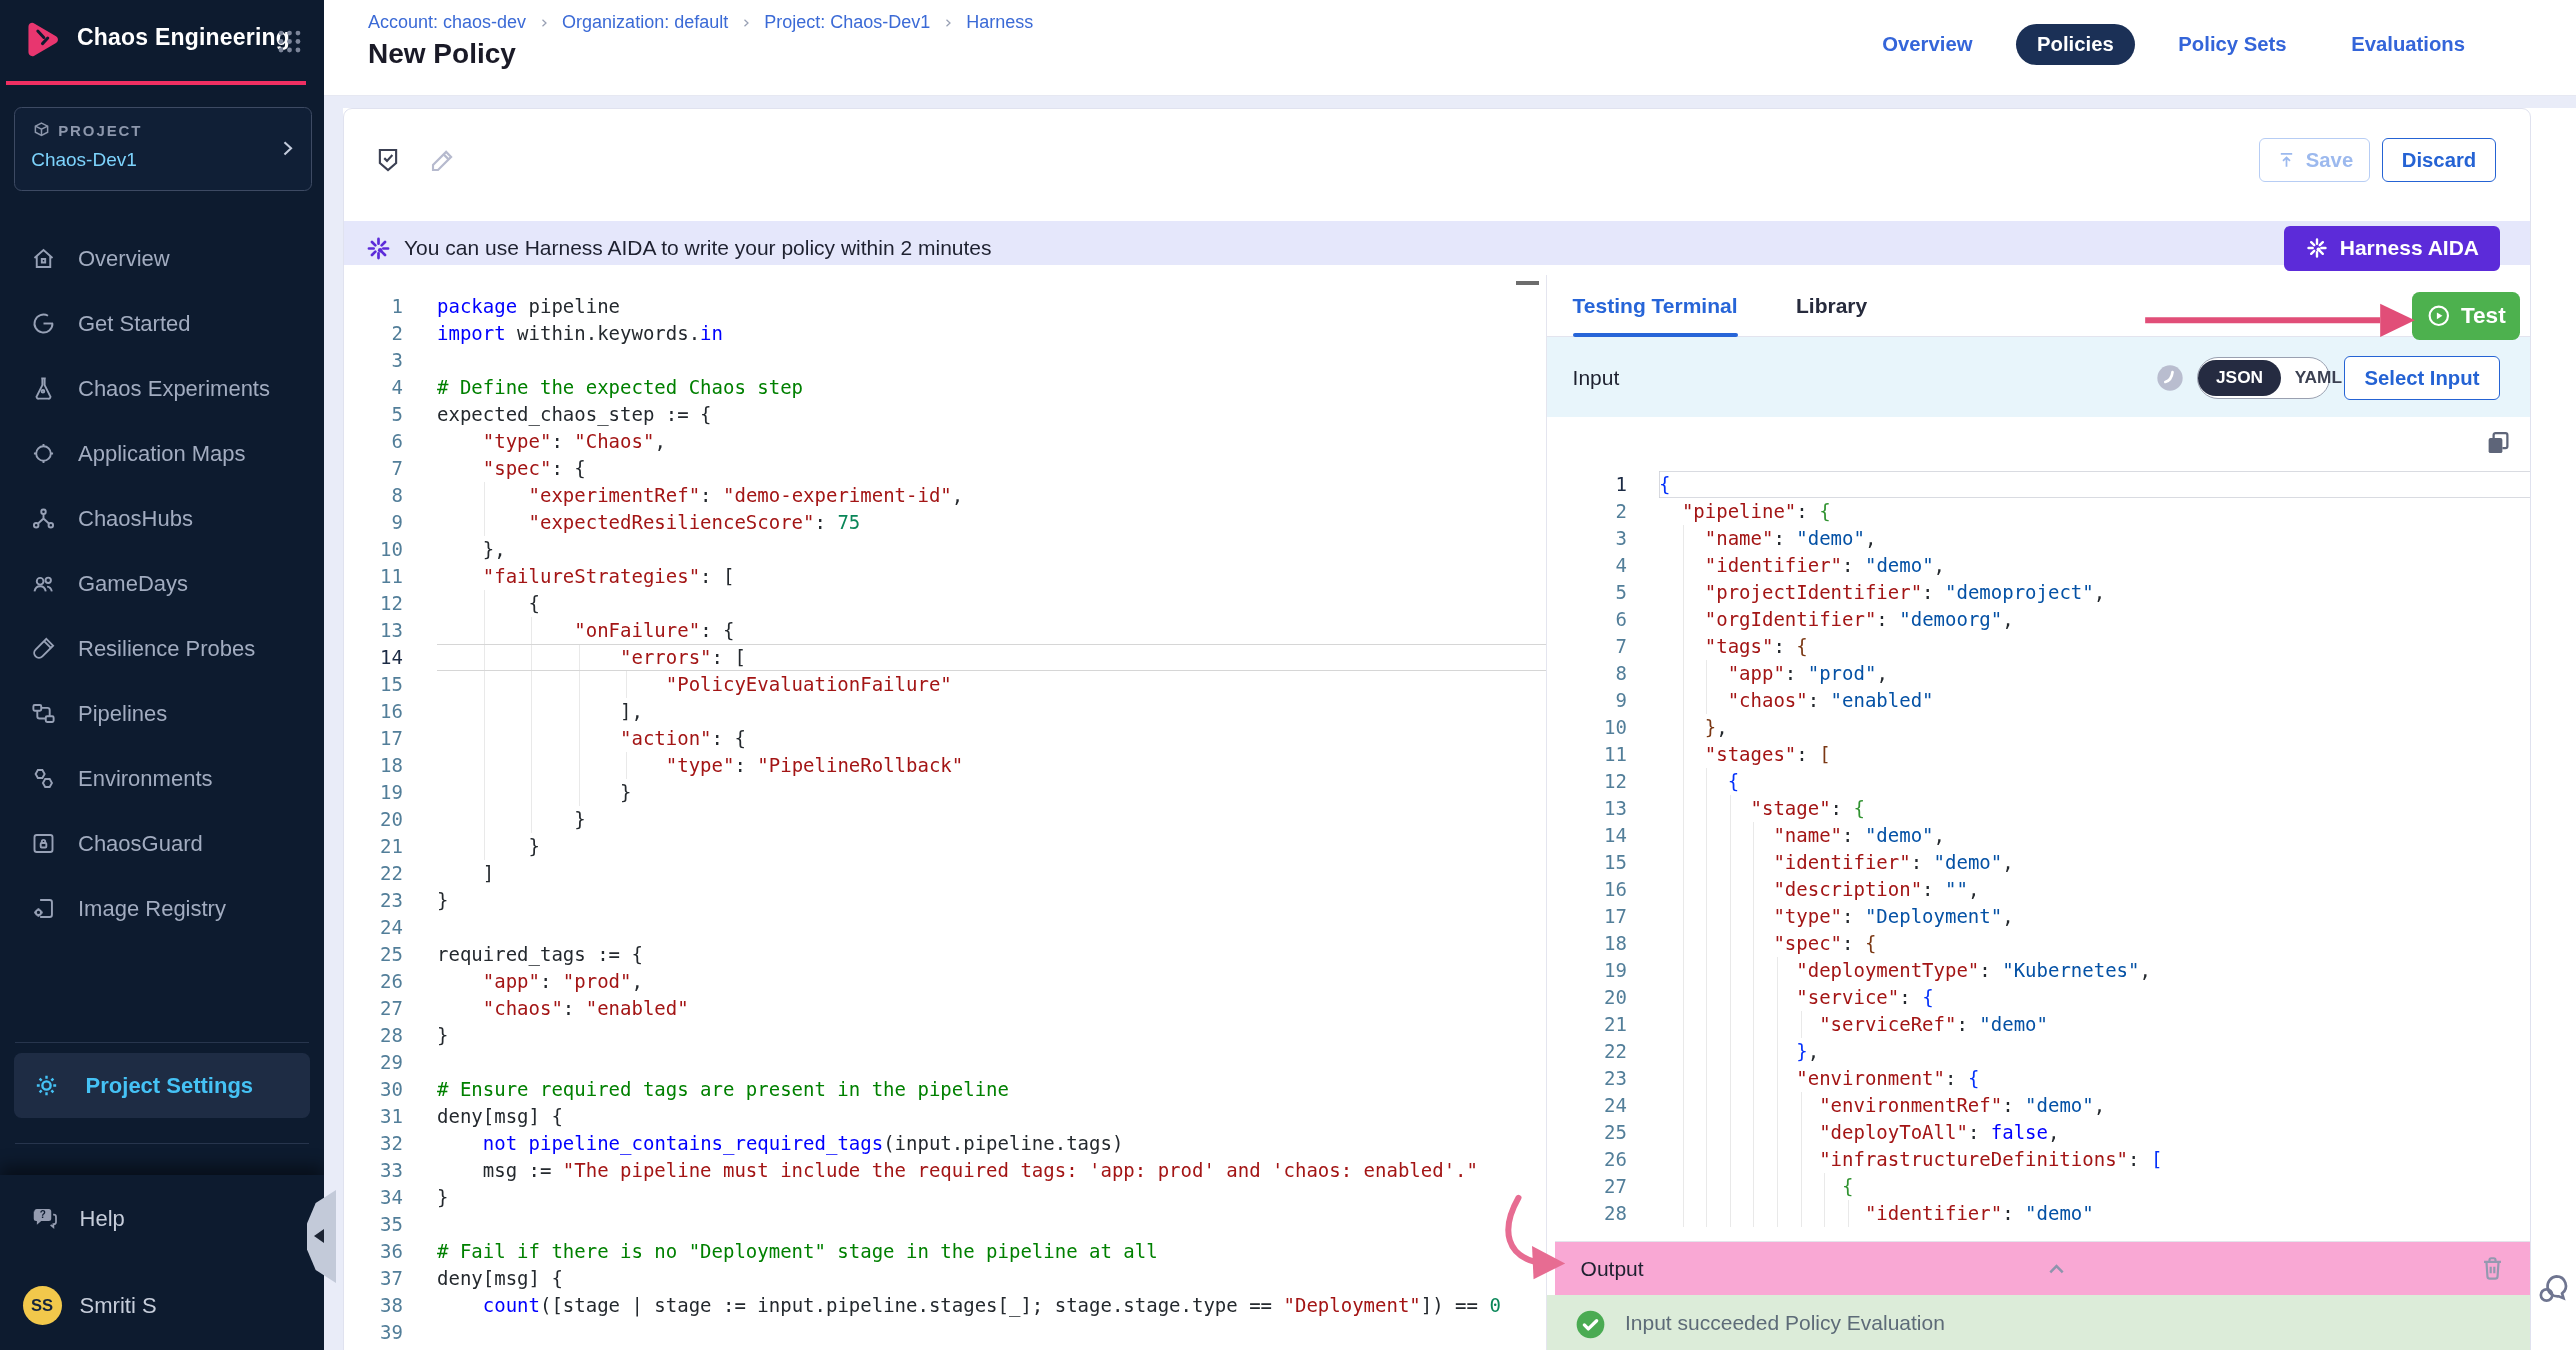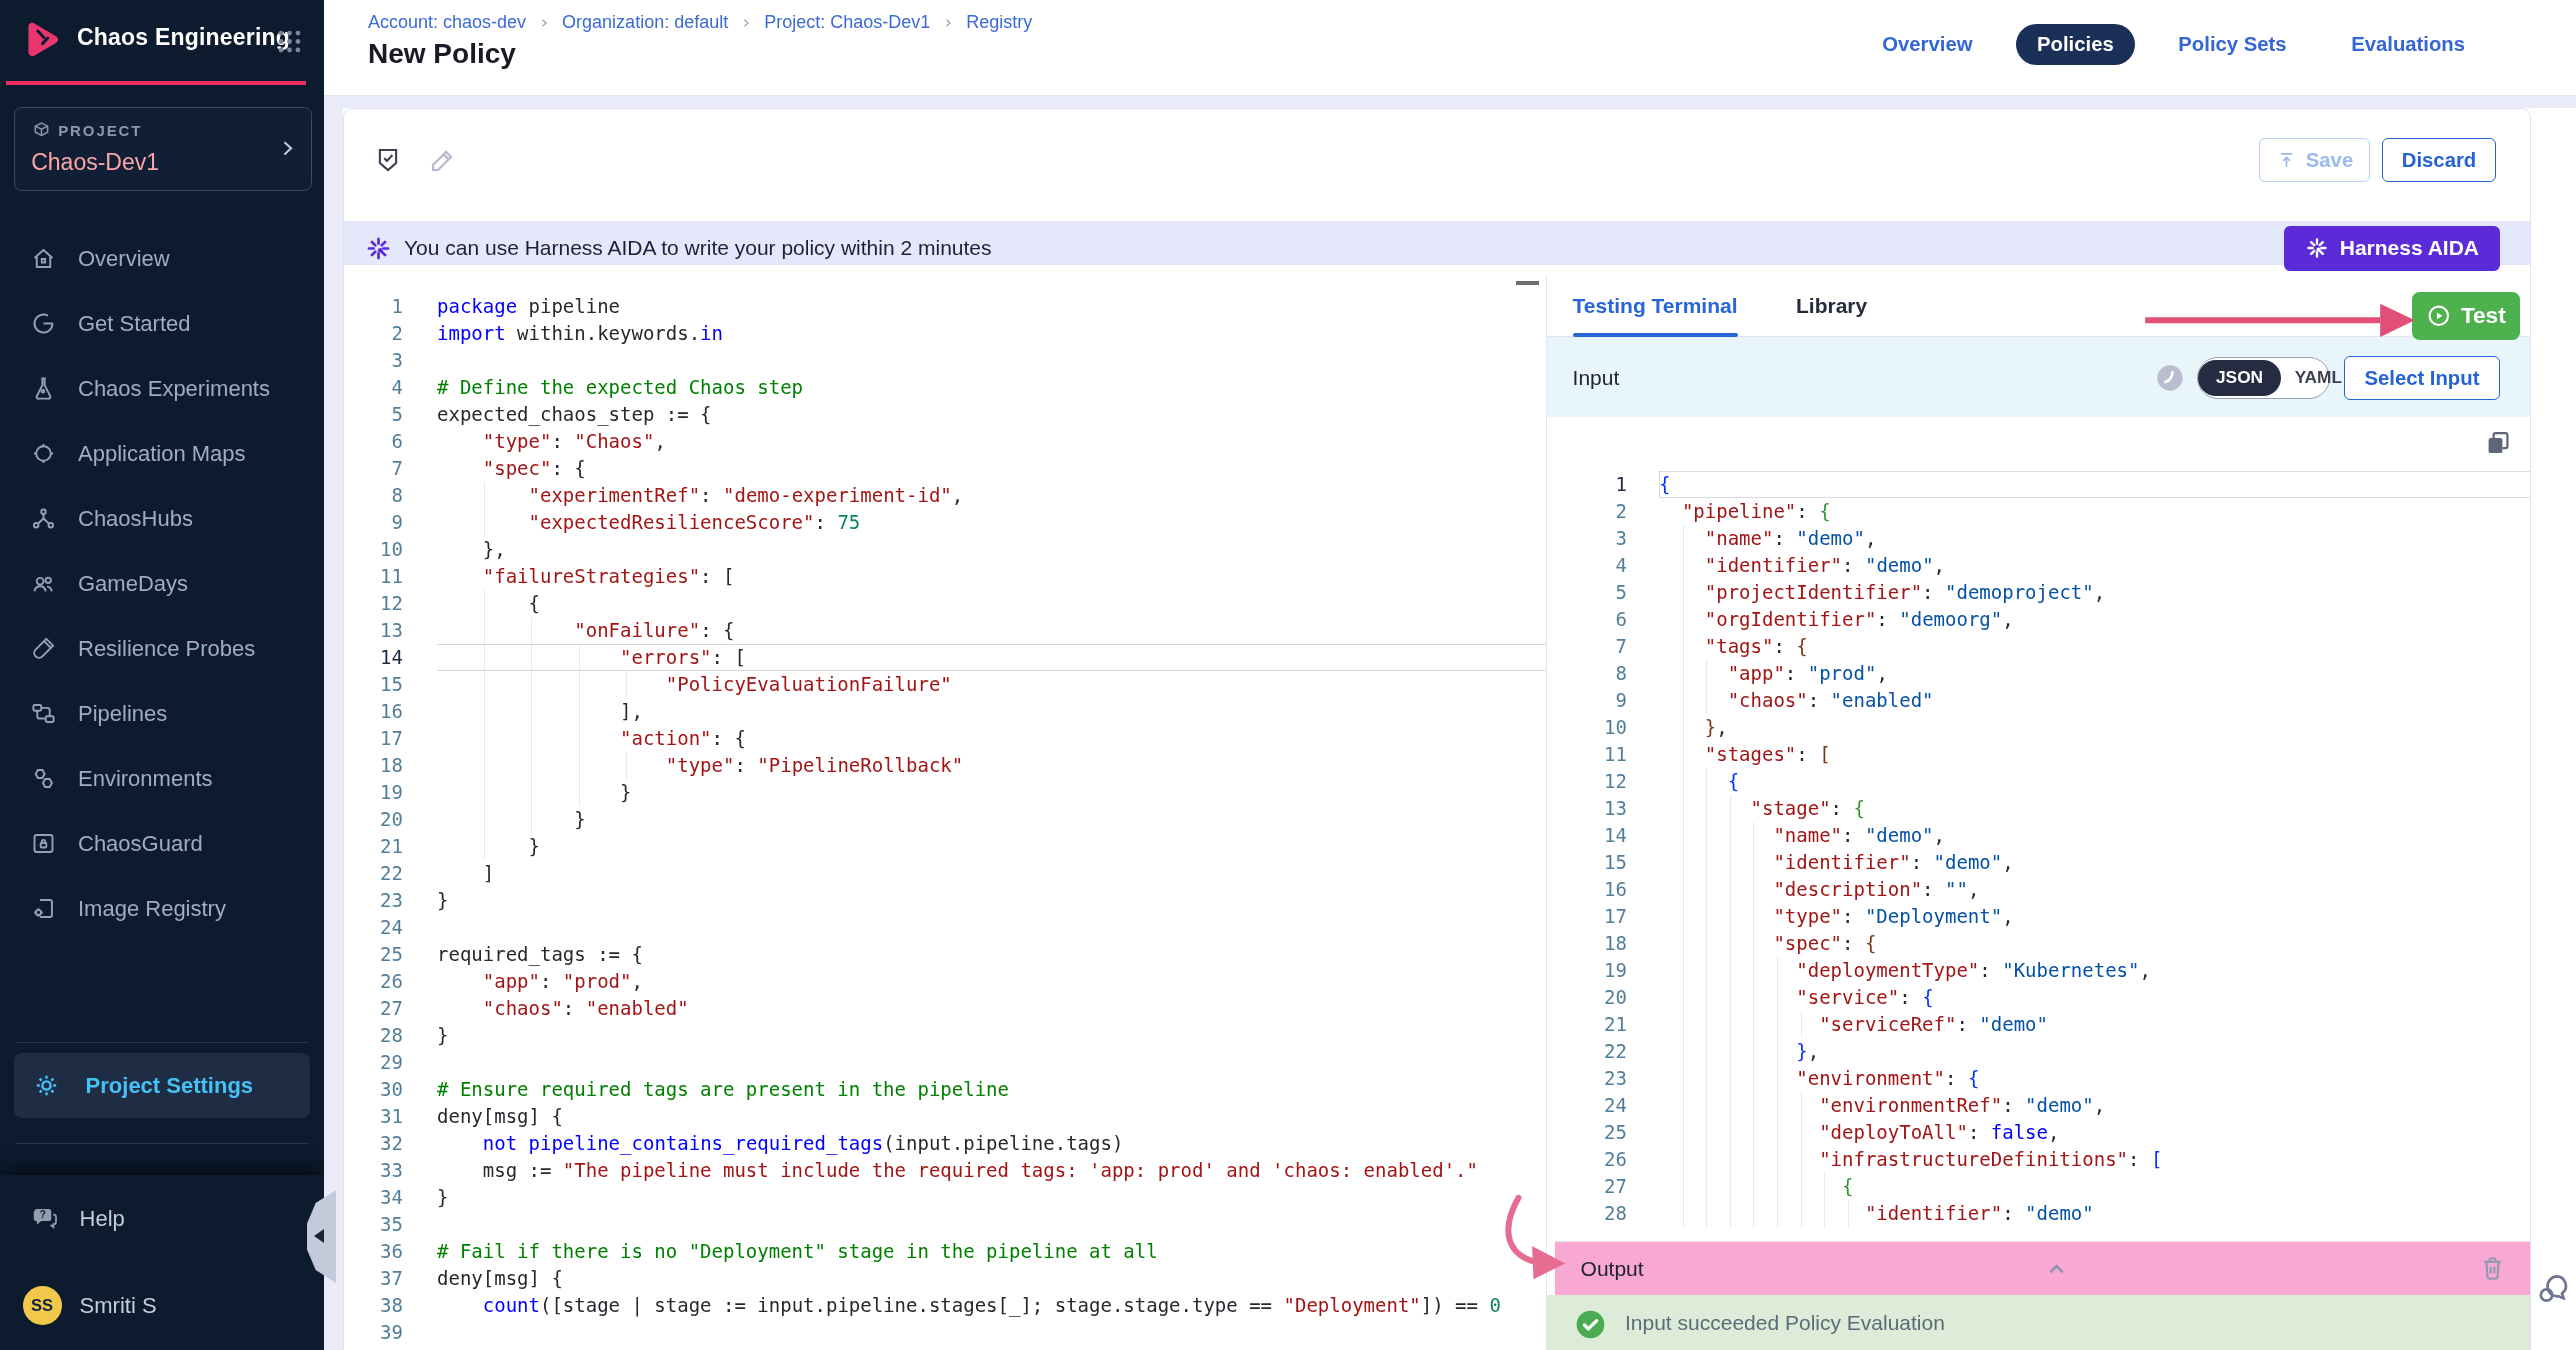--- a/index.html
+++ b/index.html
@@ -10,21 +10,21 @@
   .sidebar{position:absolute;left:0;top:0;width:324px;height:1351px;background:#0d1b2f;}
   .side-head{position:absolute;top:0;left:0;right:0;height:81px;}
   .logo{position:absolute;left:19.6px;top:16.6px;width:45px;height:45px;}
   .module-title{position:absolute;left:77px;top:24px;font-size:23px;font-weight:bold;color:#ffffff;letter-spacing:0.2px;}
   .grid-icon{position:absolute;right:19.6px;top:27px;width:29px;height:29px;color:#7c8599;}
   .pink-rule{position:absolute;top:81px;left:6px;right:18px;height:3.8px;background:#ef2f62;}
   .project-card{position:absolute;top:107px;left:13.6px;right:12px;height:84px;background:#101f36;border:1.5px solid #3d4a63;border-radius:7.5px;box-sizing:border-box;cursor:pointer;}
   .proj-row{position:absolute;left:16.6px;top:12px;display:flex;align-items:center;gap:6px;color:#8d97ac;}
   .proj-row svg{width:21px;height:21px;}
   .proj-label{font-size:15px;font-weight:bold;letter-spacing:1.9px;color:#8d97ac;}
-  .proj-name{position:absolute;left:16.6px;top:41px;font-size:23px;color:#fca5a5;}
+  .proj-name{position:absolute;left:16.6px;top:41px;font-size:19px;color:#7dd3fc;}
   .proj-chev{position:absolute;right:12px;top:29px;width:22.6px;height:22.6px;color:#c3cbdc;}
   .side-nav{position:absolute;top:226px;left:0;right:0;}
   .nav-item{display:flex;align-items:center;gap:21px;height:65px;padding-left:30px;color:#a2acc0;cursor:pointer;}
   .nav-item svg{width:27px;height:27px;flex:none;color:#97a1b6;}
   .nav-label{font-size:22px;}
   .side-div{position:absolute;left:15px;right:15px;height:0.8px;background:#27354d;}
   .settings-item{position:absolute;top:1053px;left:13.6px;right:13.6px;height:65px;background:#1e2c44;border-radius:7.5px;display:flex;align-items:center;gap:25px;padding-left:18px;box-sizing:border-box;cursor:pointer;}
   .settings-item svg{width:29px;height:29px;color:#45c2f5;}
   .settings-item .nav-label{color:#45c2f5;font-weight:bold;font-size:22px;}
   .side-bottom{position:absolute;left:0;right:0;top:1175px;height:175px;background:#0d1b2f;box-shadow:0 -9px 15px rgba(0,0,0,.45);}
@@ -279,21 +279,21 @@
           <path d="M9 5.5 16 12l-7 6.5"></path>
         </svg>
       <a>Organization: default</a>
       <svg class="crumb-sep" viewBox="0 0 24 24" fill="none" stroke="currentColor" stroke-width="2.5">
           <path d="M9 5.5 16 12l-7 6.5"></path>
         </svg>
       <a>Project: Chaos-Dev1</a>
       <svg class="crumb-sep" viewBox="0 0 24 24" fill="none" stroke="currentColor" stroke-width="2.5">
           <path d="M9 5.5 16 12l-7 6.5"></path>
         </svg>
-      <a>Registry</a>
+      <a>Harness</a>
     </div>
     <h1 class="page-title">New Policy</h1>
     <nav class="top-nav">
       <span class="tnav">Overview</span>
       <span class="tnav active">Policies</span>
       <span class="tnav">Policy Sets</span>
       <span class="tnav">Evaluations</span>
     </nav>
   </header>
 

